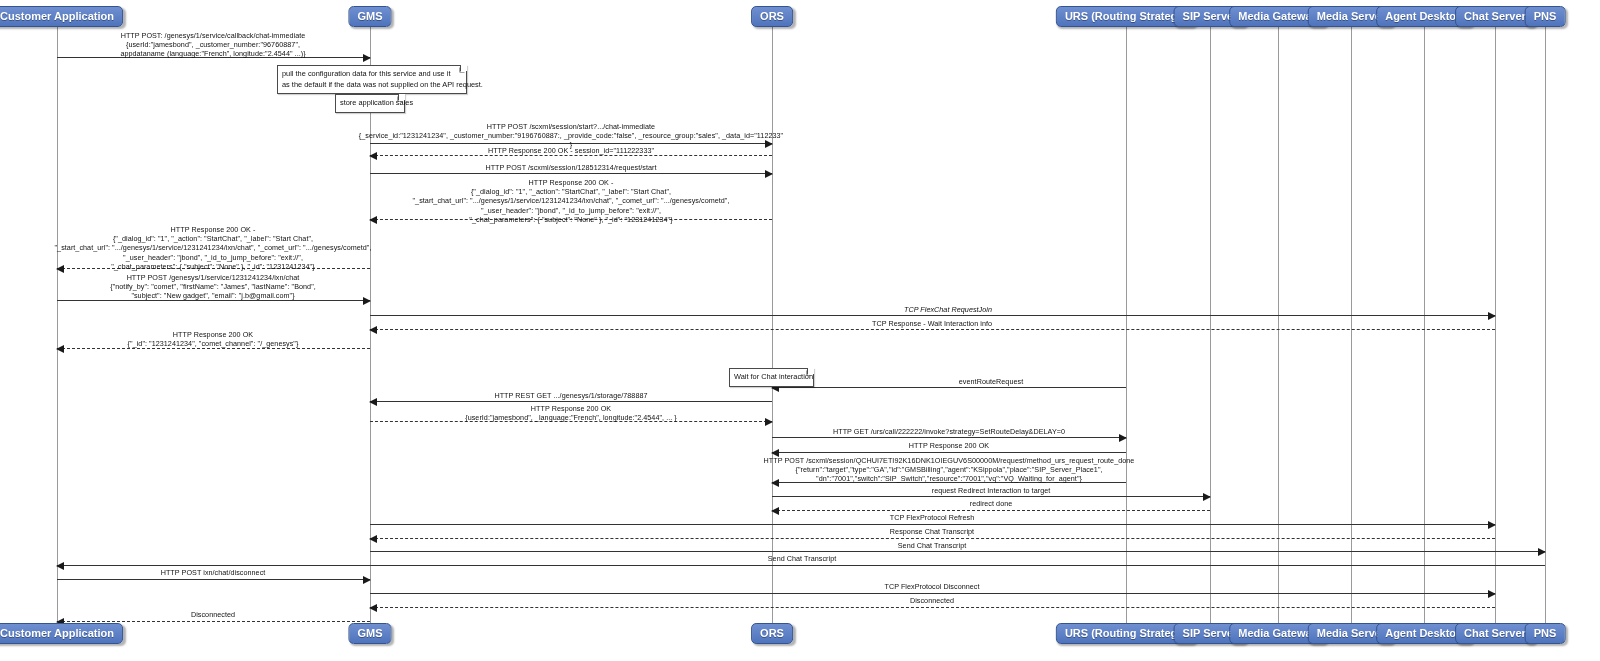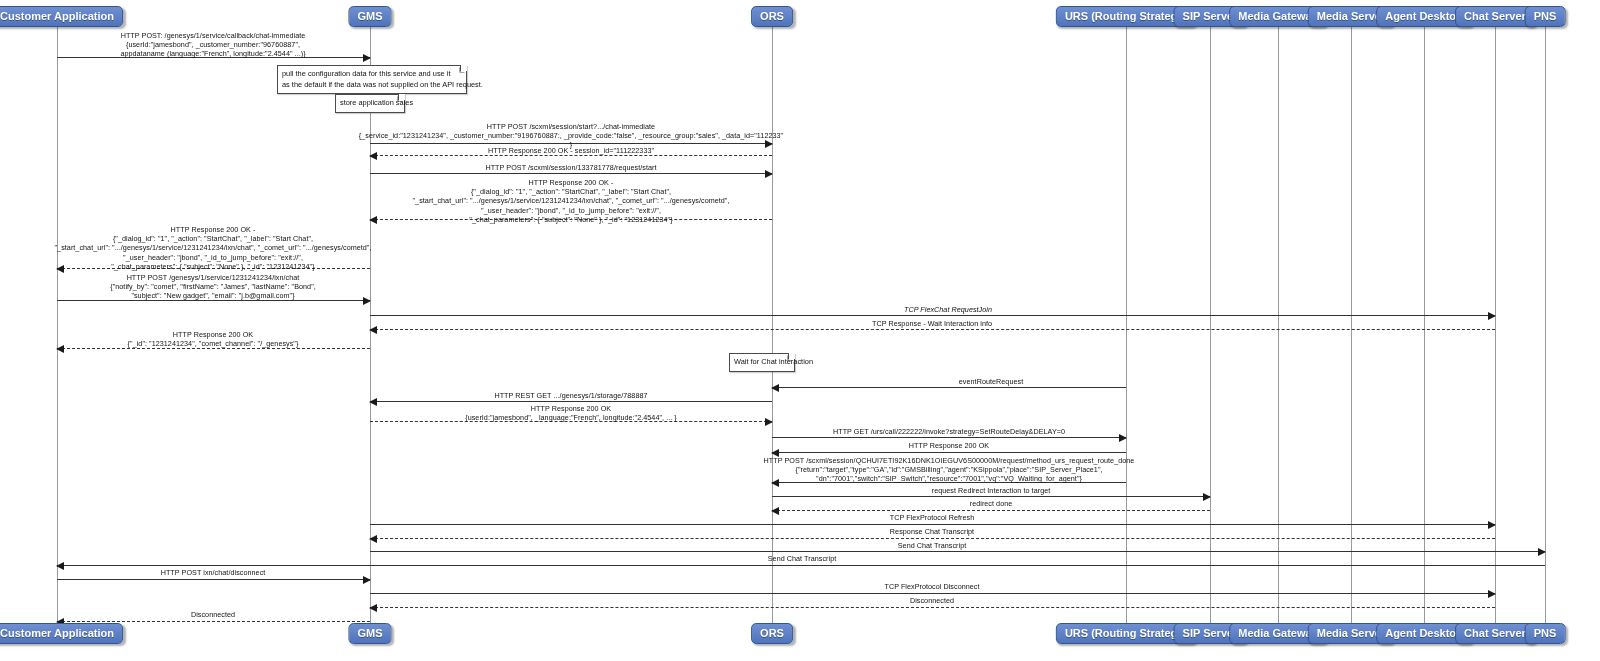--- a/index.html
+++ b/index.html
@@ -132,21 +132,21 @@
       <div class="msg-label" style="left: 571px; top: 122px;">HTTP POST /scxml/session/start?.../chat-immediate
 {_service_id:"1231241234", _customer_number:"9196760887:, _provide_code:"false", _resource_group:"sales", _data_id="112233"
 }</div>
       <div class="msg dashed" style="left: 370px; top: 155px; width: 402px;">
         <div class="arrowhead left"></div>
       </div>
       <div class="msg-label" style="left: 571px; top: 146px;">HTTP Response 200 OK - session_id="111222333"</div>
       <div class="msg" style="left: 370px; top: 173px; width: 402px;">
         <div class="arrowhead right"></div>
       </div>
-      <div class="msg-label" style="left: 571px; top: 163px;">HTTP POST /scxml/session/133781778/request/start</div>
+      <div class="msg-label" style="left: 571px; top: 163px;">HTTP POST /scxml/session/128512314/request/start</div>
       <div class="msg dashed" style="left: 370px; top: 219px; width: 402px;">
         <div class="arrowhead left"></div>
       </div>
       <div class="msg-label" style="left: 571px; top: 178px;">HTTP Response 200 OK -
 {"_dialog_id": "1", "_action": "StartChat", "_label": "Start Chat",
 "_start_chat_url": ".../genesys/1/service/1231241234/ixn/chat", "_comet_url": ".../genesys/cometd",
 "_user_header": "jbond", "_id_to_jump_before": "exit://",
 "_chat_parameters": { "subject": "None" }, "_id": "1231241234"}</div>
       <div class="msg dashed" style="left: 57px; top: 268px; width: 313px;">
         <div class="arrowhead left"></div>
@@ -240,21 +240,21 @@
       <div class="msg-label" style="left: 932px; top: 596px;">Disconnected</div>
       <div class="msg dashed" style="left: 57px; top: 621px; width: 313px;">
         <div class="arrowhead left"></div>
       </div>
       <div class="msg-label" style="left: 213px; top: 610px;">Disconnected</div>
     </div>
   <div id="notes">
       <div class="note" style="left: 277px; top: 65px; width: 190px;"><span>pull the configuration data for this service and use it
 as the default if the data was not supplied on the API request.</span><span class="fold"></span></div>
       <div class="note" style="left: 335px; top: 94px; width: 70px;"><span>store application sales</span><span class="fold"></span></div>
-      <div class="note" style="left: 729px; top: 353px; width: 66px;"><span>Wait for Chat interaction</span><span class="fold"></span></div>
+      <div class="note" style="left: 729px; top: 368px; width: 85px;"><span>Wait for Chat interaction</span><span class="fold"></span></div>
     </div>
   <div id="headers">
       <div class="participant" style="left: 57px; top: 6px;">Customer Application</div>
       <div class="participant" style="left: 370px; top: 6px;">GMS</div>
       <div class="participant" style="left: 772px; top: 6px;">ORS</div>
       <div class="participant" style="left: 1126px; top: 6px;">URS (Routing Strategy)</div>
       <div class="participant" style="left: 1210px; top: 6px;">SIP Server</div>
       <div class="participant" style="left: 1278px; top: 6px;">Media Gateway</div>
       <div class="participant" style="left: 1351px; top: 6px;">Media Server</div>
       <div class="participant" style="left: 1424px; top: 6px;">Agent Desktop</div>

